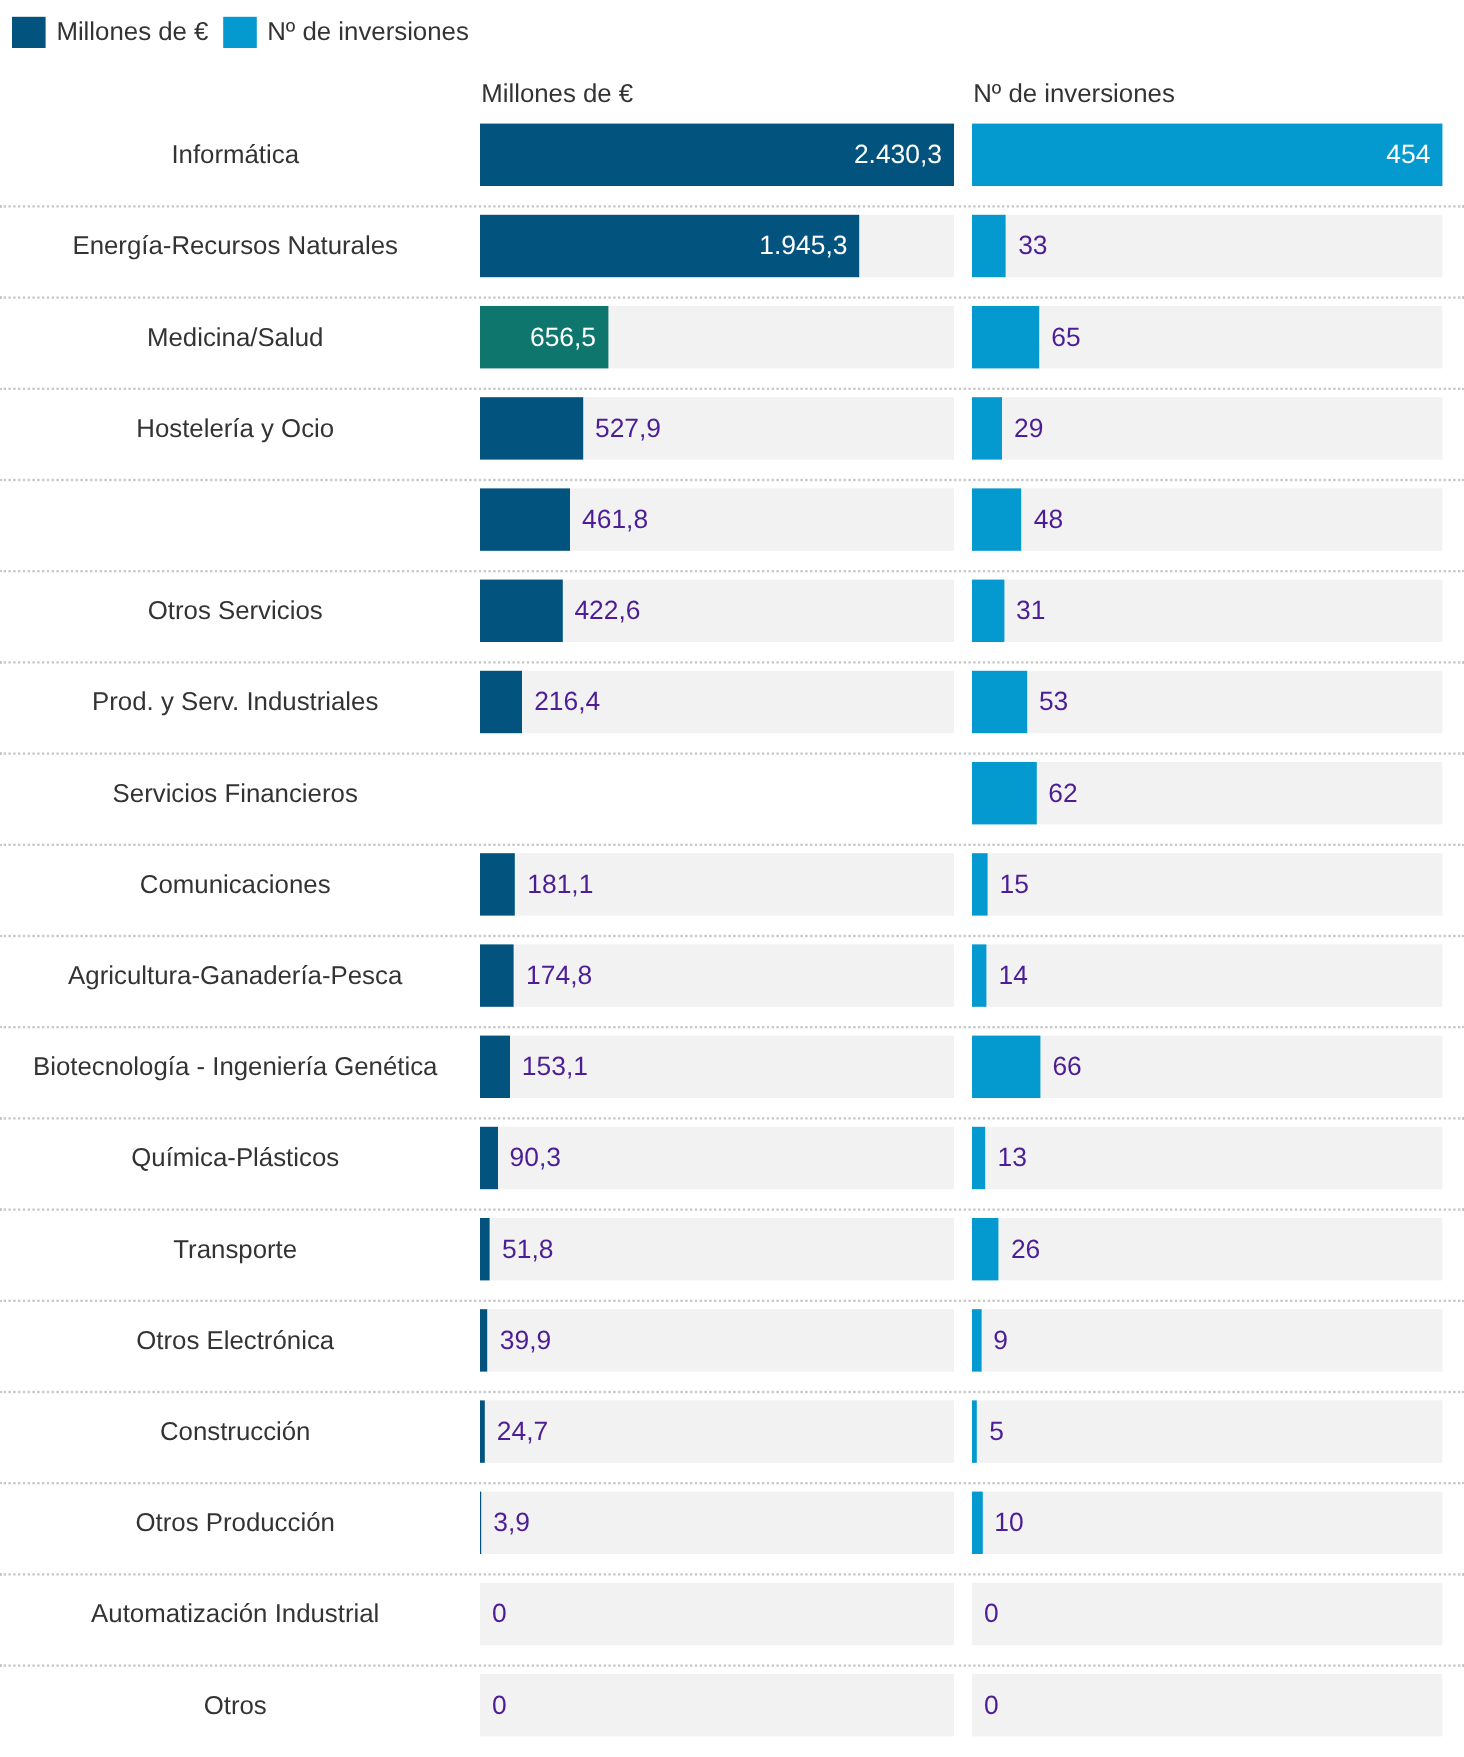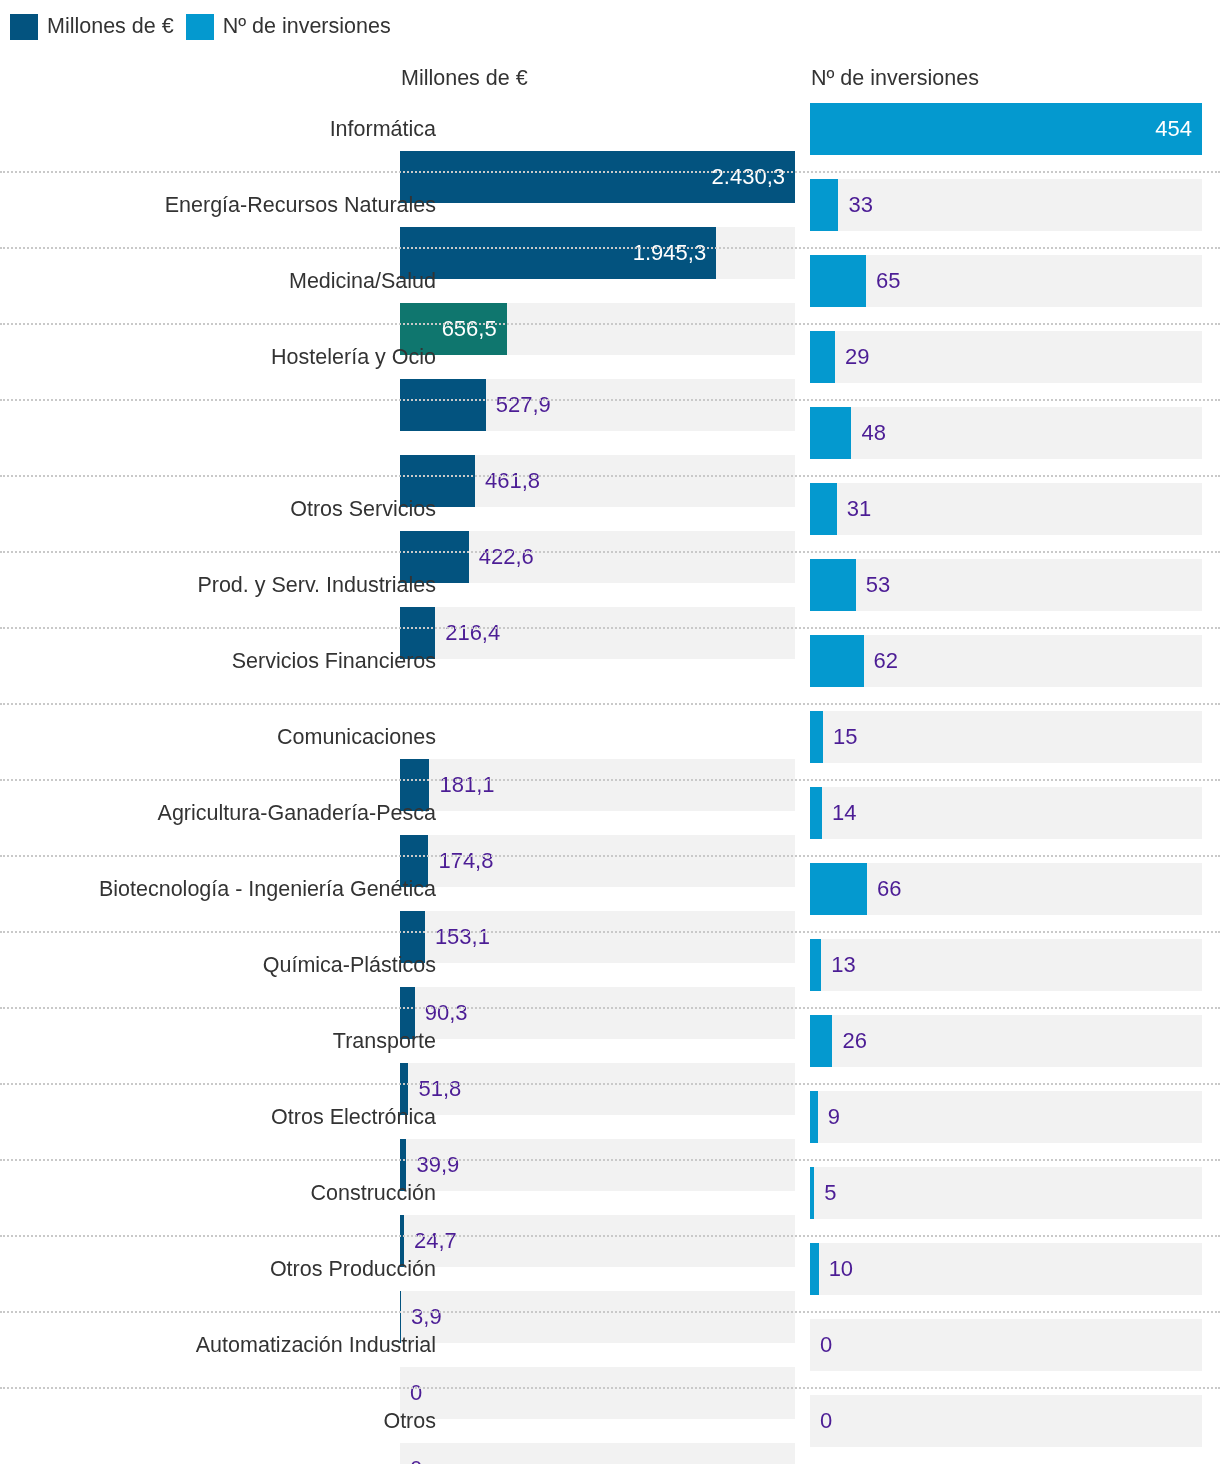--- a/index.html
+++ b/index.html
@@ -69,35 +69,34 @@
     height: 76px;
   }
 
   .row-label {
     position: absolute;
     left: 0;
     top: 0;
     width: 392px;
     height: 52px;
     line-height: 52px;
-    text-align: right;
+    text-align: center;
     font-size: 21.5px;
     color: #333333;
     white-space: nowrap;
     overflow: hidden;
-    margin-left: 44px;
   }
 
   .track {
     position: absolute;
     top: 0;
     height: 52px;
     background: #f2f2f2;
   }
-  .track.t-left  { left: 400px;  width: 395px; margin-top: 48px; }
+  .track.t-left  { left: 400px;  width: 395px; }
   .track.t-right { left: 810px;  width: 392px; }
 
   .bar {
     position: absolute;
     left: 0;
     top: 0;
     height: 52px;
   }
 
   .bar-value {

